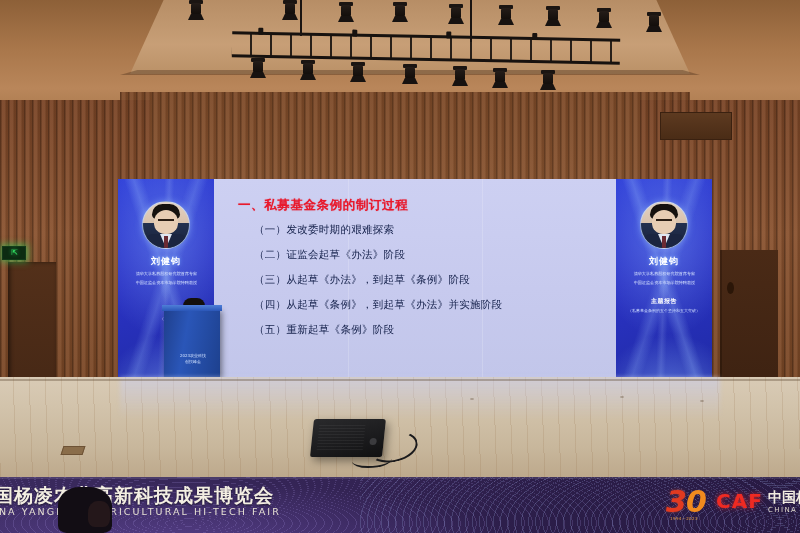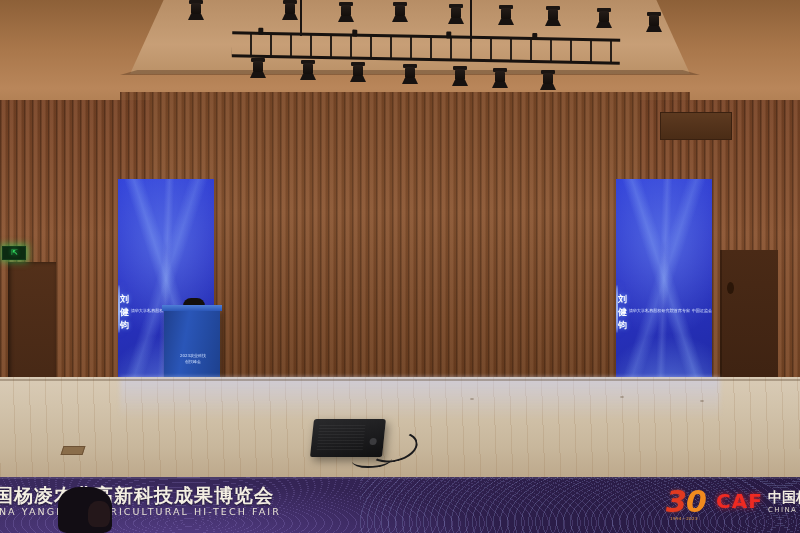--- a/index.html
+++ b/index.html
@@ -132,23 +132,23 @@
   .screen-panel-left{left:0;width:96px;}
   .screen-panel-right{right:0;width:96px;}
   .panel-rays{
     position:absolute;left:-30%;top:-20%;width:160%;height:140%;
     background-image:
       linear-gradient(72deg,transparent 46%,rgba(160,195,255,.28) 50%,transparent 54%),
       linear-gradient(108deg,transparent 46%,rgba(160,195,255,.22) 50%,transparent 54%),
       linear-gradient(92deg,transparent 47%,rgba(190,215,255,.16) 50%,transparent 53%);
   }
   .panel-inner{
-    position:absolute;left:0;top:16px;width:100%;height:100%;
-    display:flex;align-items:center;
-    padding-top:28px;box-sizing:border-box;
+    position:absolute;left:0;top:0;width:100%;height:100%;
+    display:flex;flex-direction:column;align-items:center;
+    padding-top:22px;box-sizing:border-box;
   }
   .portrait{
     width:46px;height:46px;border-radius:50%;
     background:linear-gradient(180deg,#e3d2c2 0%,#d8c2ad 45%,#23304f 46%,#18223a 100%);
     border:1.5px solid rgba(190,215,255,.75);
     position:relative;overflow:hidden;
     box-shadow:0 0 7px rgba(150,190,255,.5);
   }
   .portrait .hair{
     position:absolute;left:9px;top:2px;width:28px;height:15px;
@@ -555,20 +555,32 @@
             <div class="tie"></div>
         </div>
         <div class="p-name">刘健钧</div>
         <div class="p-cred">清华大学私募股权研究院首席专家</div>
         <div class="p-cred">中国证监会资本市场学院特聘教授</div>
         <div class="p-topic-sub" style="margin-top:30px;">（私...</div>
       </div>
       <div class="panel-glow-bottom"></div>
     </div>
 
+    <div class="slide">
+      <h1 class="slide-title">一、私募基金条例的制订过程</h1>
+      <ul class="slide-list">
+        <li>（一）发改委时期的艰难探索</li>
+        <li>（二）证监会起草《办法》阶段</li>
+        <li>（三）从起草《办法》，到起草《条例》阶段</li>
+        <li>（四）从起草《条例》，到起草《办法》并实施阶段</li>
+        <li>（五）重新起草《条例》阶段</li>
+      </ul>
+      <div class="screen-seam" style="left:134px;"></div>
+      <div class="screen-seam" style="left:268px;"></div>
+    </div>
 
     <div class="screen-panel-right">
       <div class="panel-rays"></div>
       <div class="panel-inner">
         <div class="portrait">
           <div class="hair"></div>
             <div class="face"></div>
             <div class="eyes"></div>
           <div class="suit"></div>
             <div class="shirt"></div>

